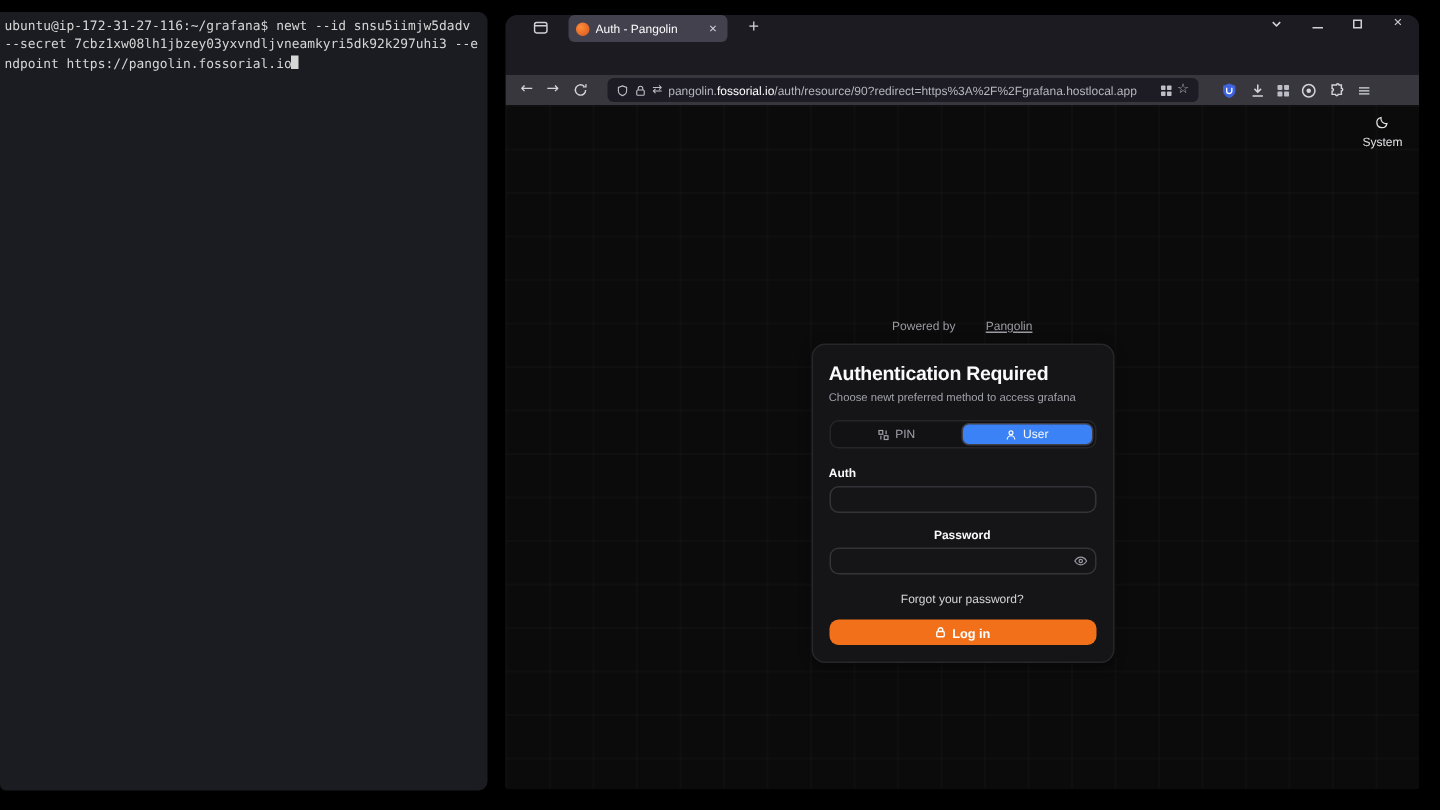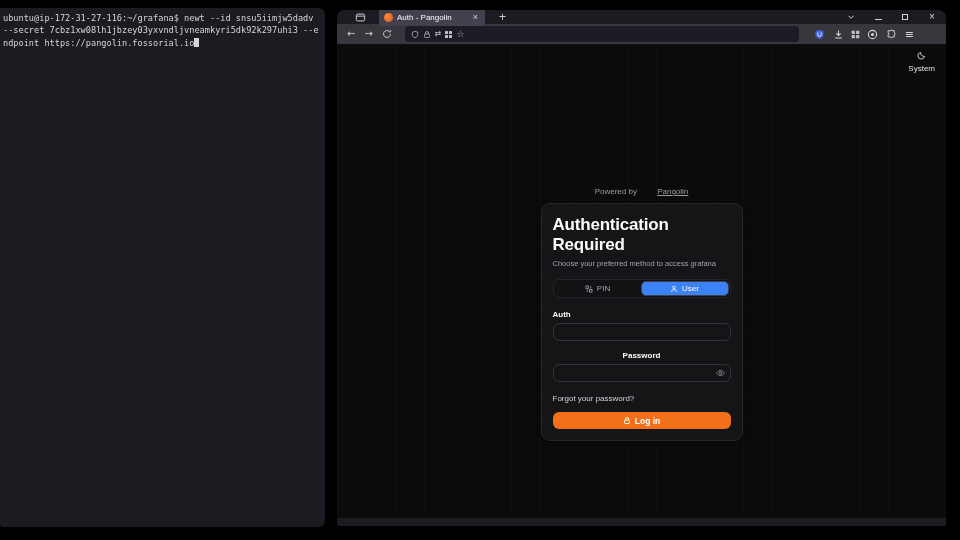--- a/index.html
+++ b/index.html
@@ -13,21 +13,21 @@
   .terminal pre { font-family:"DejaVu Sans Mono", monospace; font-size:8.6px;
                   line-height:12.4px; color:#d6d6d6; padding:4px 0 0 3px;
                   white-space:pre; }
   .cursor { display:inline-block; width:4.6px; height:9.5px; background:#d6d6d6;
             vertical-align:-1.5px; }
 
   
   .browser { position:absolute; left:337px; top:10px; width:609px; height:516px;
              background:#1c1b22; border-radius:8px 8px 2px 2px; overflow:hidden; }
 
-  .tabbar { height:14px; display:flex; align-items:center; padding:0 8px 0 14px;
+  .tabbar { height:40px; display:flex; align-items:flex-start; padding:0 8px 0 14px;
             background:#1c1b22; }
   .ffview { width:18px; height:16px; display:flex; align-items:center; justify-content:center;
             border-radius:3px; margin-right:10px; }
   .tab { width:106px; height:18px; background:#42414d; border-radius:4px;
          display:flex; align-items:center; padding:0 5px; gap:4px; }
   .favicon { width:9px; height:9px; border-radius:50%;
              background:radial-gradient(circle at 35% 35%, #ff8c3a, #d4541a); flex:none; }
   .tab-title { font-size:8px; color:#fbfbfe; flex:1; white-space:nowrap; overflow:hidden; }
   .tab-close { font-size:9px; color:#cfcfd8; line-height:8px; padding:1px 2px; border-radius:2px; }
   .newtab { font-size:12px; color:#cfcfd8; margin-left:10px; padding:0 4px; }
@@ -58,37 +58,37 @@
   .theme-toggle { position:absolute; top:7px; right:11px; display:flex; align-items:center;
                   gap:4px; color:#e2e2e5; font-size:8px;flex-direction:column; }
 
   .auth-wrap { position:absolute; left:50%; transform:translateX(-50%); top:143px;
                width:202px; }
   .powered { text-align:center; font-size:8px; color:#9a9aa2; margin-bottom:7px; }
   .powered a { color:#9a9aa2; text-decoration:underline;padding-left:18px; }
 
   .card { background:#151518; border:1px solid #27272b; border-radius:9px;
           padding:11px; box-shadow:0 2px 8px rgba(0,0,0,0.4); }
-  .card-title { font-size:17px; font-weight:bold; color:#fafafa; letter-spacing:-0.2px; }
+  .card-title { font-size:13px; font-weight:bold; color:#fafafa; letter-spacing:-0.2px; }
   .card-sub { font-size:7.5px; color:#a1a1aa; margin-top:4px; }
 
   .method-tabs { margin-top:11px; display:flex; background:#121214;
                  border:1px solid #26262a; border-radius:6px; padding:1px; height:19px; }
   .method-tab { flex:1; display:flex; align-items:center; justify-content:center; gap:4px;
                 font-size:8px; color:#a1a1aa; border-radius:5px; }
   .method-tab.active { background:#3b82f6; border:1px solid #3f3f46; color:#fafafa; }
 
   .fld-label { display:block; font-size:8px; font-weight:bold; color:#fafafa; margin-top:12px; }
   .fld { width:100%; height:18px; margin-top:4px; background:transparent;
          border:1px solid #333338; border-radius:6px; color:#e5e5e5; font-size:8px;
          padding:0 6px; outline:none; font-family:"Liberation Sans", sans-serif; }
   .pw-wrap { position:relative; }
   .eye { position:absolute; right:6px; top:9px; }
 
-  .forgot { font-size:8px; color:#d4d4d8; margin-top:12px; }
+  .forgot { text-align:center; font-size:8px; color:#d4d4d8; margin-top:12px; }
   .login-btn { width:100%; height:17px; margin-top:9px; border:none; border-radius:6px;
                background:#f3701b; color:#fff; font-size:8.5px; font-weight:bold;
                display:flex; align-items:center; justify-content:center; gap:4px;
                font-family:"Liberation Sans", sans-serif; cursor:pointer; }
   svg { display:block; }
 </style>
 </head>
 <body>
 
 <div class="desktop">
@@ -147,20 +147,21 @@
             <path d="M8 1.5l5.5 2v4.5c0 3.5-2.7 5.6-5.5 6.5-2.8-.9-5.5-3-5.5-6.5V3.5z"></path>
           </svg>
         </span>
         <span>
           <svg width="8" height="9" viewBox="0 0 16 16" fill="none" stroke="#bdbdc6" stroke-width="1.5">
             <rect x="3" y="7" width="10" height="7" rx="1.5"></rect>
               <path d="M5 7V5a3 3 0 0 1 6 0v2"></path>
           </svg>
         </span>
         <span class="glyph-sm">⇄</span>
+        <span class="url-text"><span>pangolin.</span><span class="dom">fossorial.io</span><span>/auth/resource/90?redirect=https%3A%2F%2Fgrafana.hostlocal.app</span></span>
         <span class="grid4">
             <i></i>
             <i></i>
             <i></i>
             <i></i>
           </span>
         <span class="glyph-sm" style="font-size:9px;">☆</span>
       </div>
       <div class="tool-icons">
         <span>
@@ -207,21 +208,21 @@
       </div>
 
       <div class="auth-wrap">
         <div class="powered">
           <span>Powered by</span>
           <a href="#">Pangolin</a>
         </div>
 
         <div class="card">
           <div class="card-title">Authentication Required</div>
-          <div class="card-sub">Choose your preferred method to access grafana</div>
+          <div class="card-sub">Choose newt preferred method to access grafana</div>
 
           <div class="method-tabs">
             <div class="method-tab">
               <span>
                 <svg width="8" height="8" viewBox="0 0 16 16" fill="none" stroke="#a1a1aa" stroke-width="1.6">
                   <rect x="2" y="2" width="5" height="5"></rect>
                     <rect x="9" y="9" width="5" height="5"></rect>
                   <path d="M11.5 2v5M4.5 9v5"></path>
                 </svg>
               </span>

